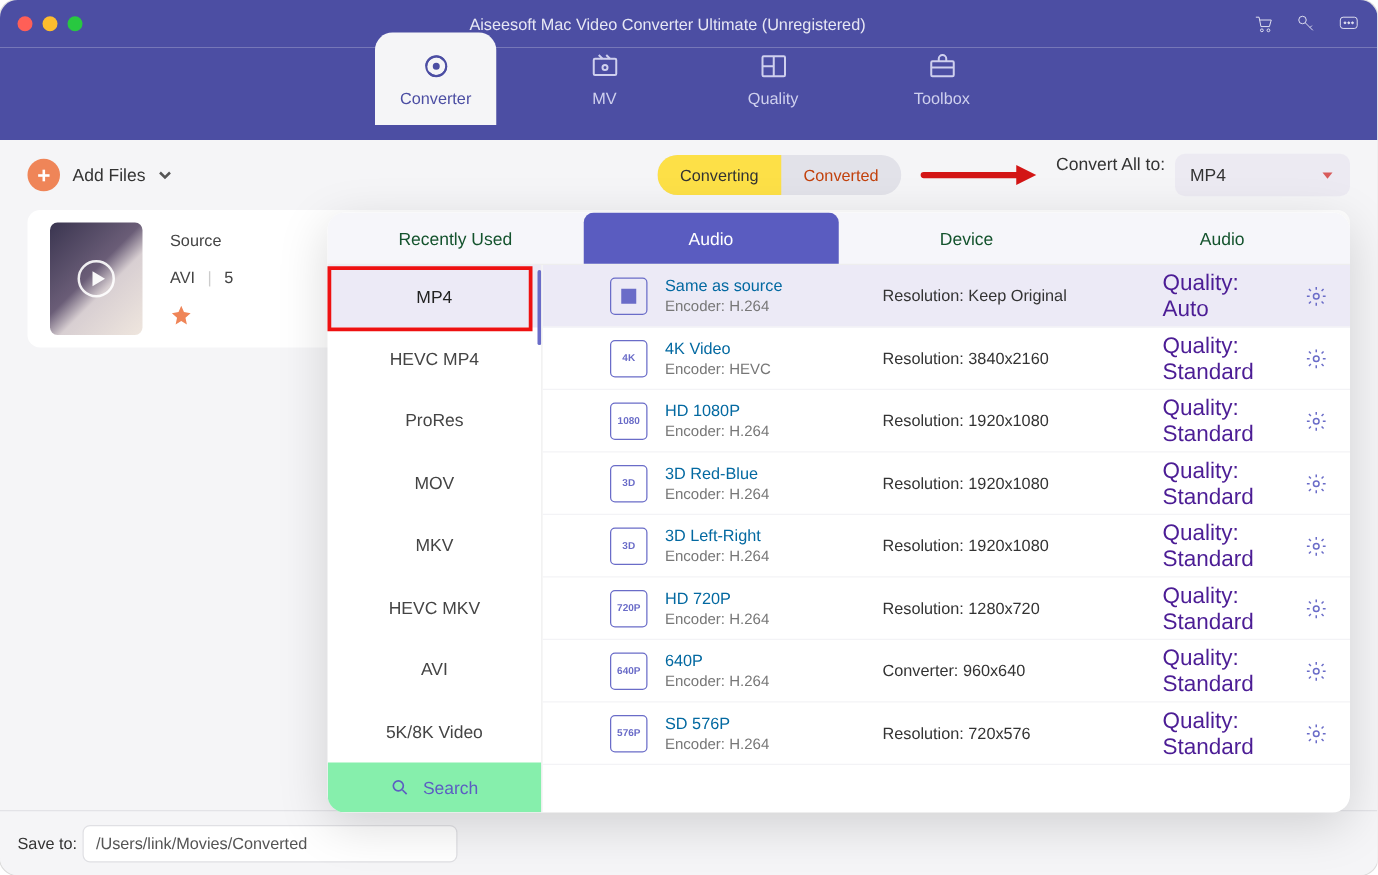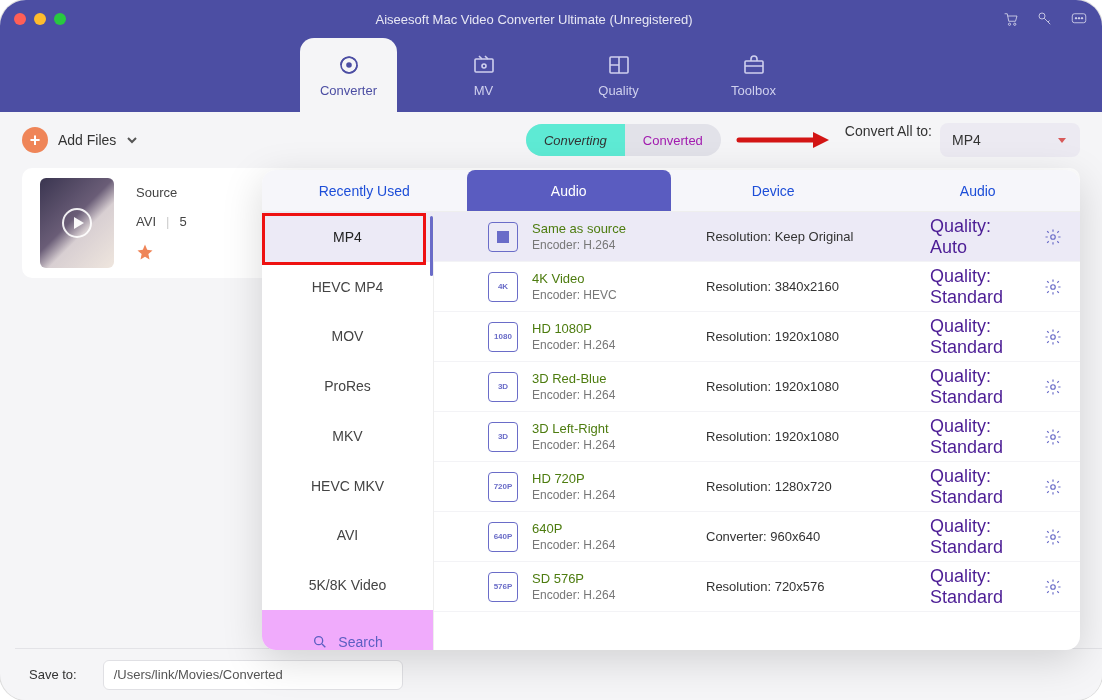--- a/index.html
+++ b/index.html
@@ -1,89 +1,89 @@
 <!DOCTYPE html>
 <html><head>
 <meta charset="utf-8">
 <style>
   * { box-sizing: border-box; margin: 0; padding: 0; font-family: -apple-system, "Helvetica Neue", Arial, sans-serif; }
   body { width: 1102px; height: 700px; overflow: hidden; background: #fff; }
-  .app { width: 1102px; height: 700px; border-radius: 26px; overflow: hidden; background: #f5f5f7; box-shadow: 0 0 0 1px #ddd; position: relative; }
+  .app { width: 1102px; height: 700px; border-radius: 14px; overflow: hidden; background: #f5f5f7; box-shadow: 0 0 0 1px #ddd; position: relative; }
 
   
   .titlebar { height: 38px; background: #4c4ea3; color: #fff; display: flex; align-items: center; padding: 0 14px; }
   .tlights { display: flex; gap: 8px; }
   .tl { width: 12px; height: 12px; border-radius: 50%; }
   .tl.red { background: #ff5f57; }
   .tl.yel { background: #febc2e; }
   .tl.grn { background: #28c840; }
   .title { flex: 1; text-align: center; font-size: 13px; color: #e7e7f4; }
   .hdr-right { display: flex; gap: 16px; }
   .hdr-right svg { width: 18px; height: 18px; stroke: #e7e7f4; fill: none; }
 
-  .tabs-bar { background: #4c4ea3; height: 74px; display: flex; align-items: flex-end; padding: 0 300px 0 300px; gap: 38px; }
+  .tabs-bar { background: #4c4ea3; height: 74px; display: flex; align-items: flex-end; padding: 0 300px 12px 300px; gap: 38px; }
   .main-tab { width: 110px; height: 74px; display: flex; flex-direction: column; align-items: center; justify-content: center; gap: 6px; color: #cfd0ee; font-size: 13px; cursor: pointer; border-top-left-radius: 14px; border-top-right-radius: 14px; }
   .main-tab svg { width: 26px; height: 24px; stroke: currentColor; fill: none; stroke-width: 1.6; }
   .main-tab.active { background: #f5f5f7; color: #4c4ea3; }
 
   
   .toolbar { height: 56px; display: flex; align-items: center; padding: 0 22px; gap: 14px; }
   .add-btn { display: flex; align-items: center; gap: 10px; color: #333; font-size: 14px; cursor: pointer; }
   .plus-circle { width: 26px; height: 26px; border-radius: 50%; background: #ef8558; color: #fff; display: flex; align-items: center; justify-content: center; font-size: 18px; font-weight: 700; }
   .chev { width: 12px; height: 12px; }
   .chev path { stroke: #555; stroke-width: 2; fill: none; }
 
   .seg { margin-left: auto; background: #e2e2e9; border-radius: 18px; display: flex; height: 32px; overflow: hidden; font-size: 13px; }
-  .seg div { padding: 0 18px; display: flex; align-items: center; color: #a21caf; cursor: pointer; }
-  .seg .on { background: #5eead4; color: #333; font-style: italic; }
+  .seg div { padding: 0 18px; display: flex; align-items: center; color: #c2410c; cursor: pointer; }
+  .seg .on { background: #fde047; color: #333; }
 
   .arrow-annot { width: 96px; height: 22px; }
 
   .convert-all { display: flex; align-items: flex-start; gap: 8px; font-size: 14px; color: #333; }
   .fmt-drop { width: 140px; height: 34px; background: #eceaf2; border-radius: 8px; display: flex; align-items: center; padding: 0 12px; justify-content: space-between; color: #333; cursor: pointer; }
   .fmt-drop svg { width: 12px; height: 12px; }
   .fmt-drop svg path { fill: #d85a5a; }
 
   
   .file-row { margin: 0 22px 0 22px; background: #fff; border-radius: 10px; height: 110px; display: flex; align-items: center; padding: 14px 18px; gap: 22px; }
   .thumb { width: 74px; height: 90px; border-radius: 6px; background: linear-gradient(135deg, #3a3550 0%, #6a5d77 45%, #d8cfd2 60%, #efe6de 100%); position: relative; display:flex; align-items:center; justify-content:center; }
   .play-c { width: 30px; height: 30px; border-radius: 50%; border: 2px solid rgba(255,255,255,.9); display:flex; align-items:center; justify-content:center; }
   .play-c::after { content: ""; border-left: 10px solid rgba(255,255,255,.95); border-top: 6px solid transparent; border-bottom: 6px solid transparent; margin-left: 3px; }
   .file-meta { display: flex; flex-direction: column; gap: 14px; color: #444; font-size: 13px; }
   .file-meta .line { display: flex; align-items: center; gap: 10px; }
   .star { width: 18px; height: 18px; }
   .star path { fill: #ef8558; }
 
   
-  .footer { position: absolute; left: 15px; right: 0; bottom: 0; height: 52px; display: flex; align-items: center; padding: 0 14px; gap: 26px; font-size: 13px; color: #333; background: #f5f5f7; border-top: 1px solid #e3e3e7; }
+  .footer { position: absolute; left: 0; right: 0; bottom: 0; height: 52px; display: flex; align-items: center; padding: 0 14px; gap: 4px; font-size: 13px; color: #333; background: #f5f5f7; border-top: 1px solid #e3e3e7; }
   .path-box { background: #fff; border: 1px solid #e0e0e4; border-radius: 6px; height: 30px; width: 300px; display: flex; align-items: center; padding: 0 10px; color: #555; }
 
   
   .popup { position: absolute; top: 170px; left: 262px; width: 818px; height: 480px; background: #fff; border-radius: 14px; box-shadow: 0 10px 40px rgba(0,0,0,.15); overflow: hidden; display: flex; flex-direction: column; z-index: 10; }
   .ptabs { height: 42px; display: flex; border-bottom: 1px solid #eee; background:#f6f6fa; }
-  .ptab { flex: 1; display: flex; align-items: center; justify-content: center; font-size: 14px; color: #1d4ed8; cursor: pointer; }
+  .ptab { flex: 1; display: flex; align-items: center; justify-content: center; font-size: 14px; color: #14532d; cursor: pointer; }
   .ptab.on { background: #5a5cc0; color: #fff; border-top-left-radius: 8px; border-top-right-radius: 8px; }
 
   .pbody { flex: 1; display: flex; overflow: hidden; }
   .fmt-list { width: 172px; border-right: 1px solid #eee; display: flex; flex-direction: column; overflow-y: auto; position:relative; }
   .fmt-list::after { content:""; position:absolute; right:0; top:4px; width:3px; height:60px; background:#6a6cc8; border-radius:2px; }
   .fmt-item { height: 50px; display: flex; align-items: center; justify-content: center; font-size: 14px; color: #444; cursor: pointer; }
   .fmt-item.sel { background: #eceaf6; color: #222; }
   .hl-box { position: absolute; border: 3px solid #e11; pointer-events: none; z-index:20; }
 
-  .search-row { height: 40px; margin-top: auto; display: flex; align-items: flex-end; justify-content: center; gap: 10px; background: #f0abfc; color: #5c5ec2; font-size: 14px; cursor: pointer; }
+  .search-row { height: 40px; margin-top: auto; display: flex; align-items: center; justify-content: center; gap: 10px; background: #86efac; color: #5c5ec2; font-size: 14px; cursor: pointer; }
   .search-row svg { width: 16px; height: 16px; stroke: #5c5ec2; fill: none; stroke-width: 2; }
 
   .preset-list { flex: 1; overflow-y: auto; position: relative; }
   .preset { height: 50px; display: flex; align-items: center; padding: 0 18px 0 14px; gap: 14px; cursor: pointer; border-bottom: 1px solid #f3f3f6; }
   .preset.sel { background: #eceaf6; }
   .picon { width: 30px; height: 30px; border: 1.5px solid #6a6cc8; border-radius: 4px; display:flex; align-items:center; justify-content:center; font-size:8px; color:#6a6cc8; font-weight:700; flex:0 0 30px;margin-left:40px; }
   .picon .sq { width:12px; height:12px; background:#6a6cc8; }
   .pcol1 { width: 160px; display: flex; flex-direction: column; gap: 2px; }
-  .pcol1 .t { font-size: 13px; color: #4d7c0f; }
+  .pcol1 .t { font-size: 13px; color: #0369a1; }
   .pcol1 .s { font-size: 12px; color: #777; }
   .pcol2 { width: 210px; font-size: 13px; color: #333; }
   .pcol3 { flex: 1; font-size: 18px; color: #4c1d95; }
   .gear { width: 18px; height: 18px; stroke: #6a6cc8; fill: none; stroke-width: 1.6; cursor: pointer; }
 
   .preset-list::-webkit-scrollbar { width: 6px; }
   .preset-list::-webkit-scrollbar-thumb { background: #6a6cc8; border-radius: 3px; }
 </style>
 </head>
 <body>
@@ -212,22 +212,22 @@
       <div class="ptab">Recently Used</div>
       <div class="ptab on">Audio</div>
       <div class="ptab">Device</div>
       <div class="ptab">Audio</div>
     </div>
 
     <div class="pbody">
       <div class="fmt-list">
         <div class="fmt-item sel">MP4</div>
         <div class="fmt-item">HEVC MP4</div>
+        <div class="fmt-item">ProRes</div>
         <div class="fmt-item">MOV</div>
-        <div class="fmt-item">ProRes</div>
         <div class="fmt-item">MKV</div>
         <div class="fmt-item">HEVC MKV</div>
         <div class="fmt-item">AVI</div>
         <div class="fmt-item">5K/8K Video</div>
         <div class="search-row">
           <svg viewBox="0 0 24 24">
               <circle cx="10" cy="10" r="6"></circle>
               <path d="M15 15l5 5"></path>
             </svg>
           <span>Search</span>

